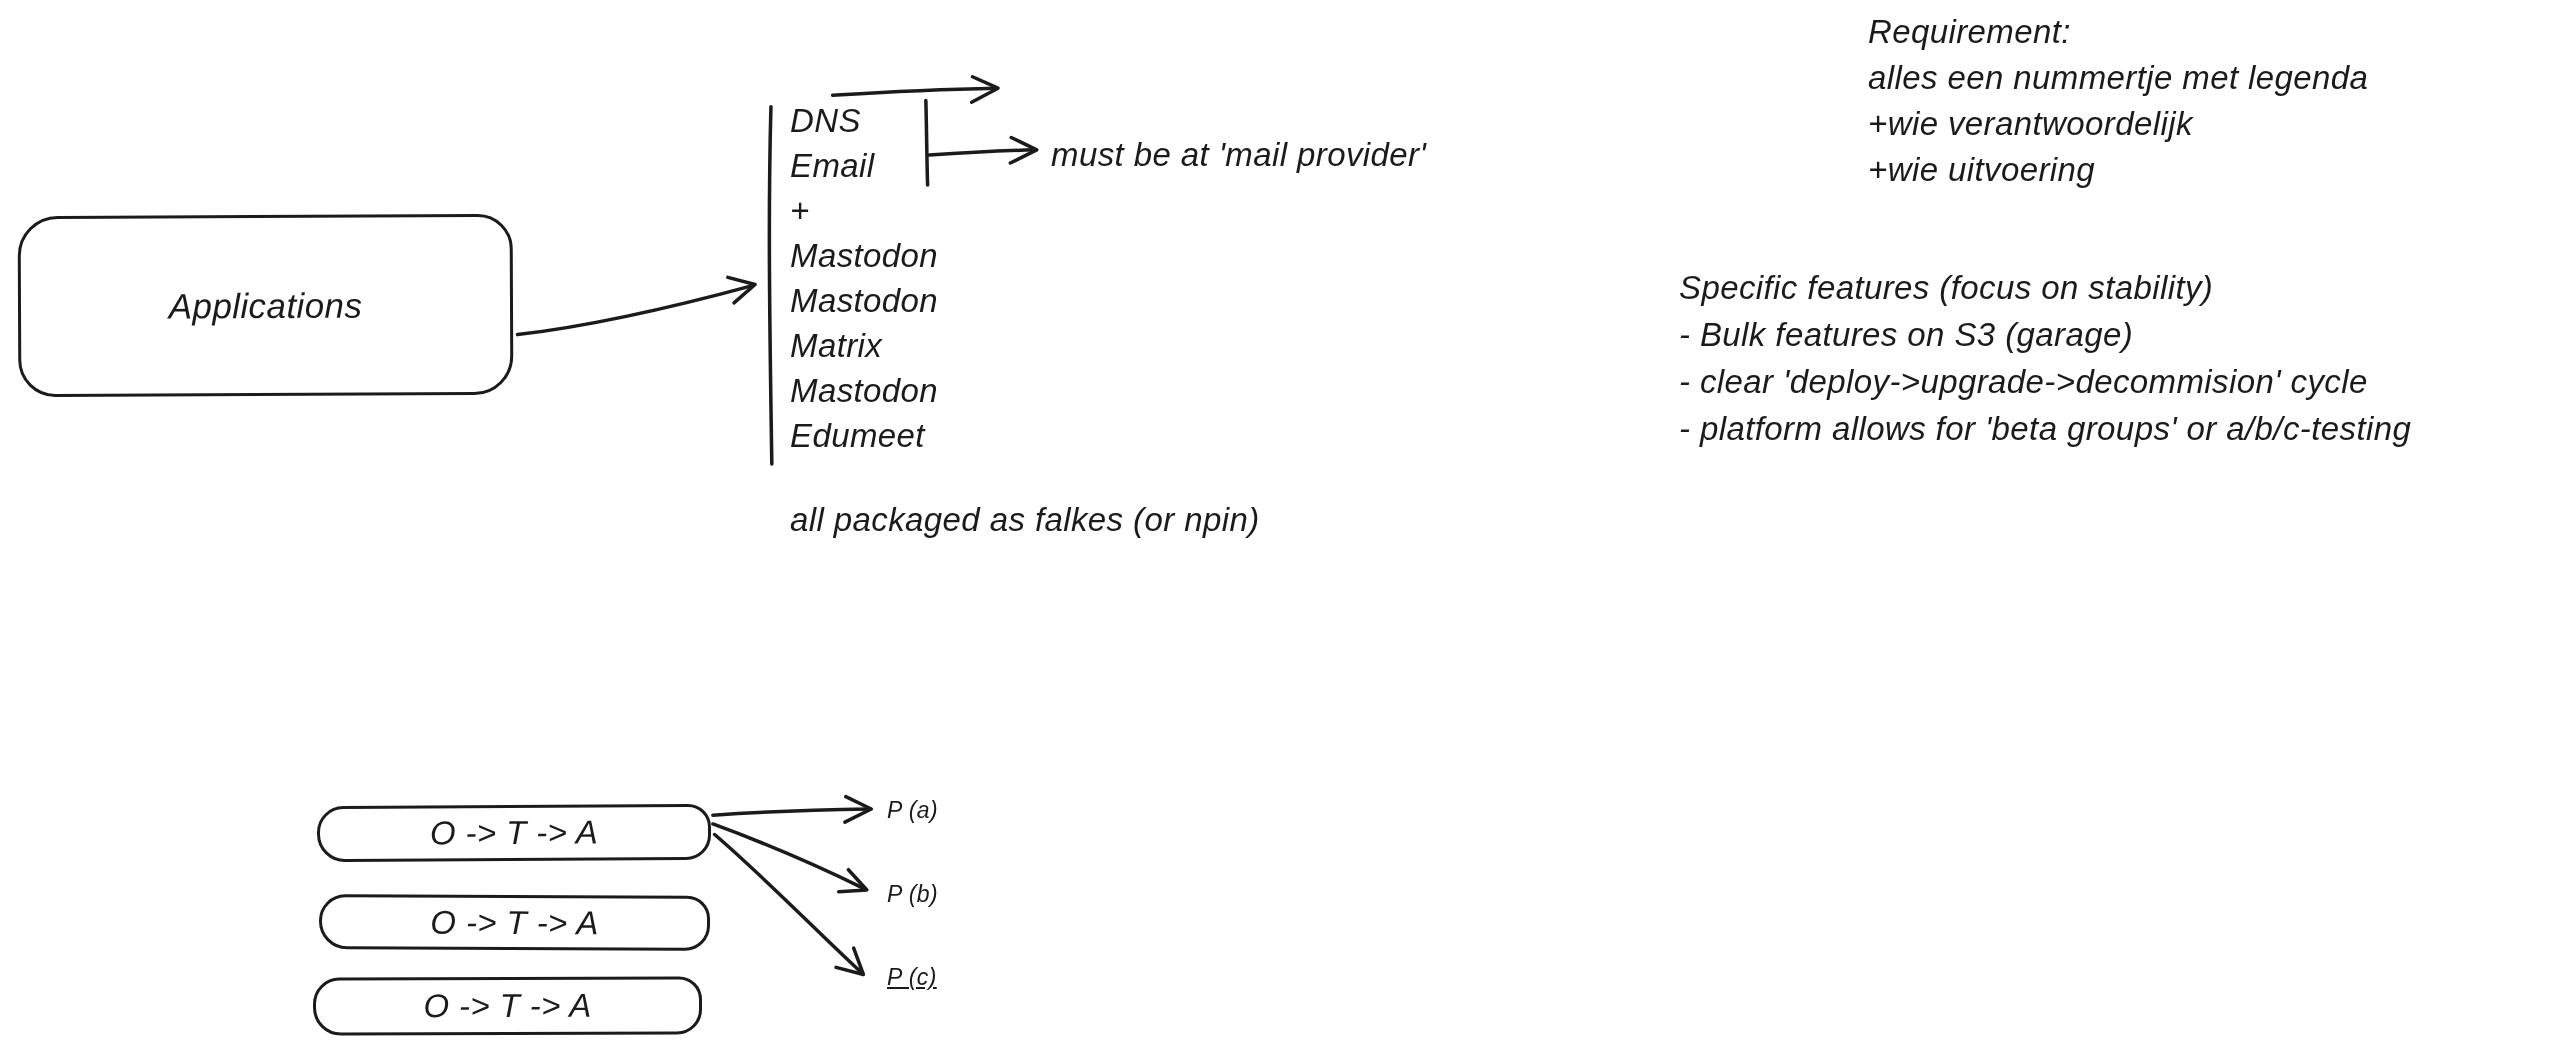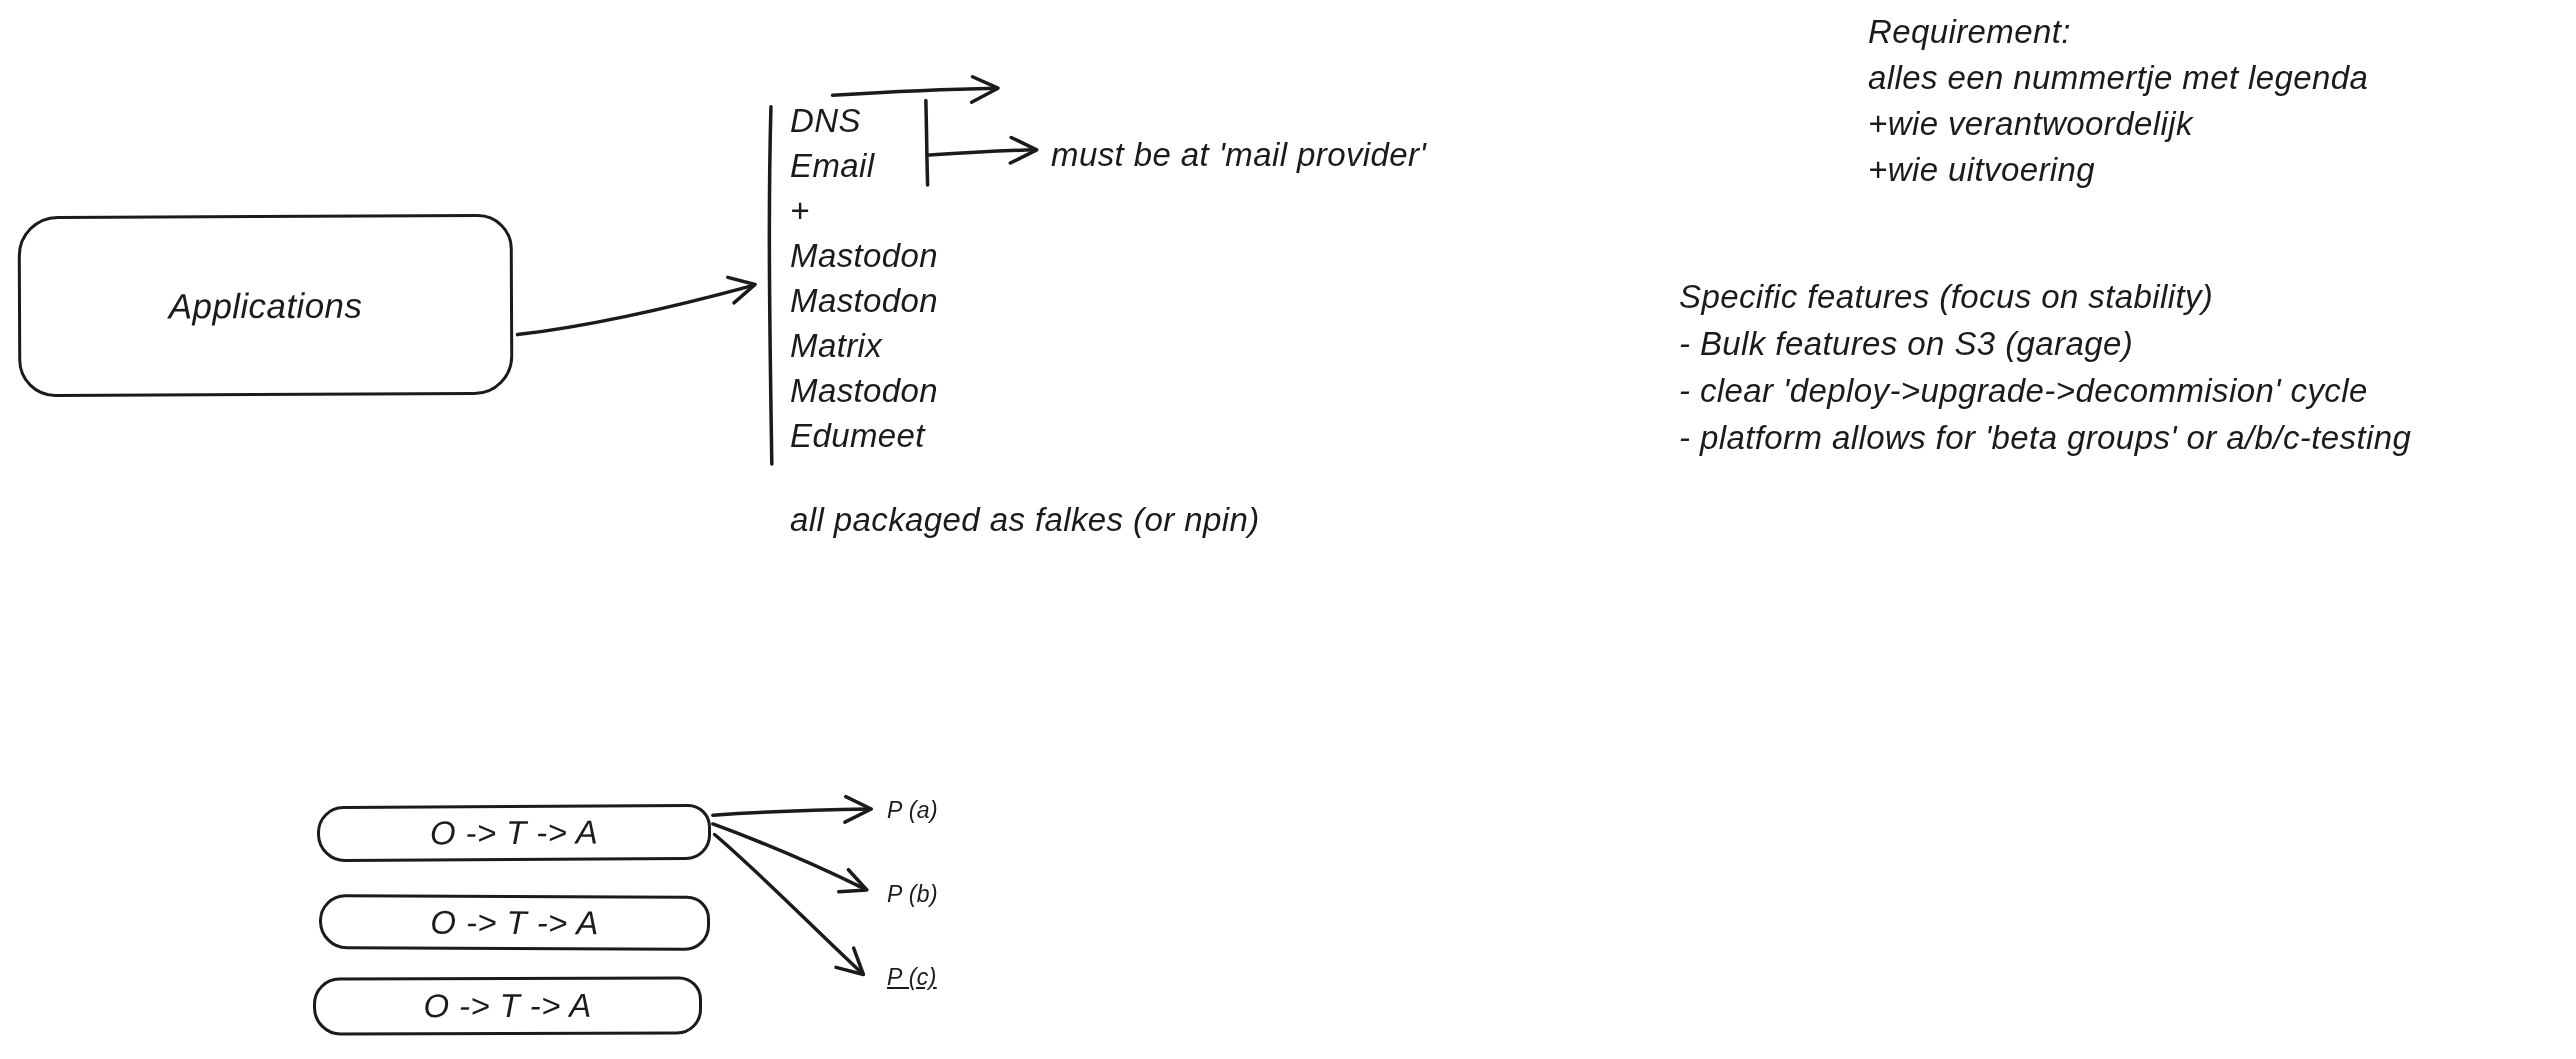--- a/index.html
+++ b/index.html
@@ -64,21 +64,21 @@
   .pipe-box-3 { left: 313px; top: 977px; width: 389px; height: 58px; transform: rotate(-0.2deg); }
   .txt {
     position: absolute;
     font-size: 33px;
     line-height: 45px;
   }
   .services-list   { left: 790px;  top: 98px; }
   .mail-note       { left: 1051px; top: 132px; }
   .packaging-note  { left: 790px;  top: 497px; }
   .requirements    { left: 1868px; top: 8.8px;  line-height: 46px; }
-  .features        { left: 1679px; top: 273px; line-height: 47px; }
+  .features        { left: 1679px; top: 264px; line-height: 47px; }
   .p-label { font-size: 23px; line-height: 40px; }
   .p-label-a { left: 887px; top: 790px; }
   .p-label-b { left: 887px; top: 874px; }
   .p-label-c { left: 887px; top: 957px; text-decoration: underline; }
 </style>
 </head>
 <body>
 
 <div class="canvas">
 

